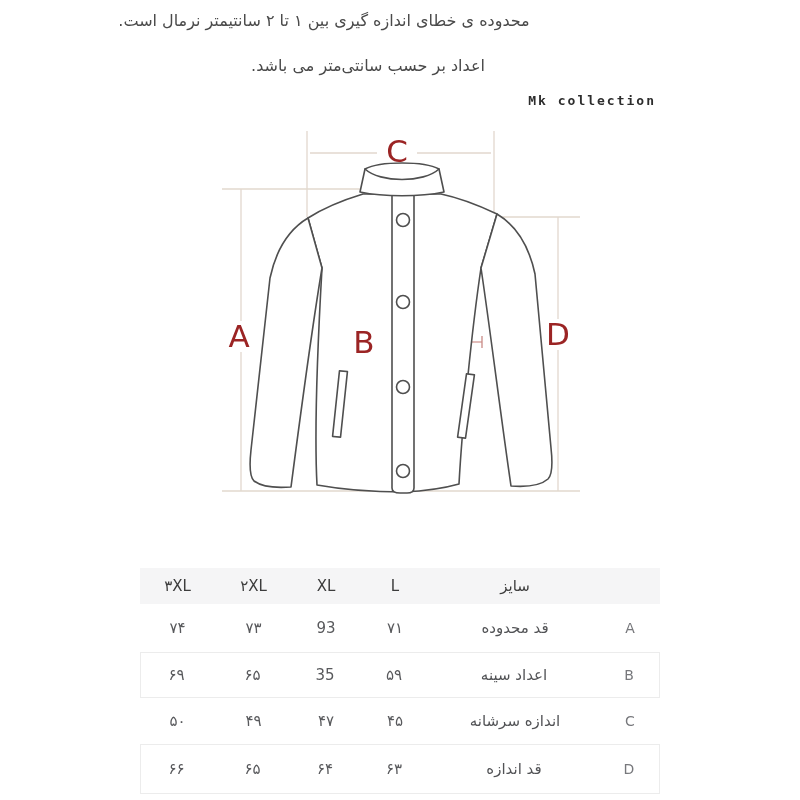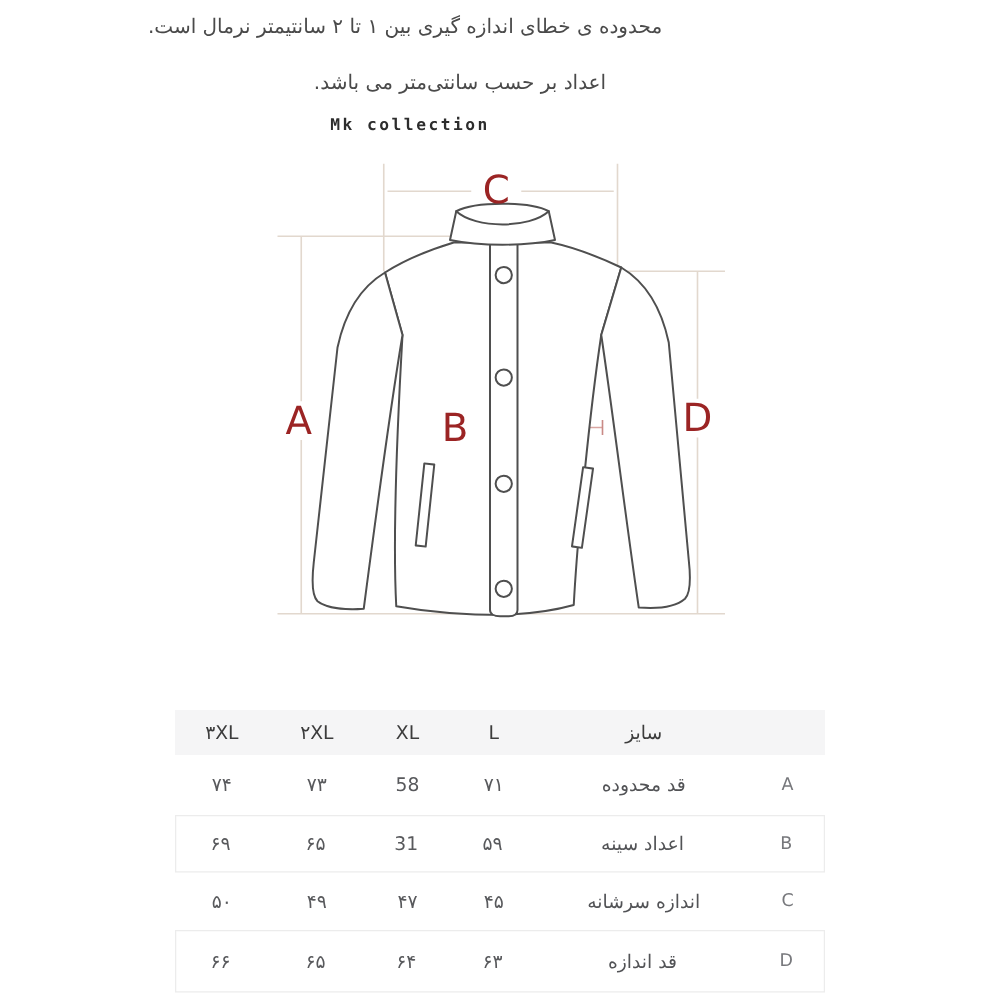--- a/index.html
+++ b/index.html
@@ -9,21 +9,21 @@
     overflow:hidden;
   }
   
   .note{
     position:absolute;left:0;width:648px;text-align:center;
     direction:rtl;color:#4a4a4a;font-size:16px;line-height:1.4;
   }
   .note1{top:10px;}
   .note2{top:55px;padding-left:44px;}
   .brand{
-    position:absolute;left:0;top:93px;width:656px;text-align:center;
+    position:absolute;left:0;top:93px;width:656px;text-align:right;
     direction:ltr;color:#2d2d2d;font-size:13px;font-weight:600;
     letter-spacing:2px;
     font-family:"DejaVu Sans Mono","Liberation Mono",monospace;
   }
   
   .diagram{position:absolute;left:0;top:128px;width:800px;height:445px;}
   .dim-label{
     font-family:"DejaVu Sans","Liberation Sans",sans-serif;
     font-size:31px;fill:#9b2424;
   }
@@ -114,30 +114,30 @@
     <div class="cell size-hdr">L</div>
     <div class="cell size-hdr">XL</div>
     <div class="cell size-hdr">۲XL</div>
     <div class="cell size-hdr">۳XL</div>
   </div>
 
   <div class="t-row row-a">
     <div class="cell letter">A</div>
     <div class="cell rowlabel">قد محدوده</div>
     <div class="cell">۷۱</div>
-    <div class="cell">58</div>
+    <div class="cell">93</div>
     <div class="cell">۷۳</div>
     <div class="cell">۷۴</div>
   </div>
 
   <div class="t-row row-b">
     <div class="cell letter">B</div>
     <div class="cell rowlabel">اعداد سینه</div>
     <div class="cell">۵۹</div>
-    <div class="cell">31</div>
+    <div class="cell">35</div>
     <div class="cell">۶۵</div>
     <div class="cell">۶۹</div>
   </div>
 
   <div class="t-row row-c">
     <div class="cell letter">C</div>
     <div class="cell rowlabel">اندازه سرشانه</div>
     <div class="cell">۴۵</div>
     <div class="cell">۴۷</div>
     <div class="cell">۴۹</div>

